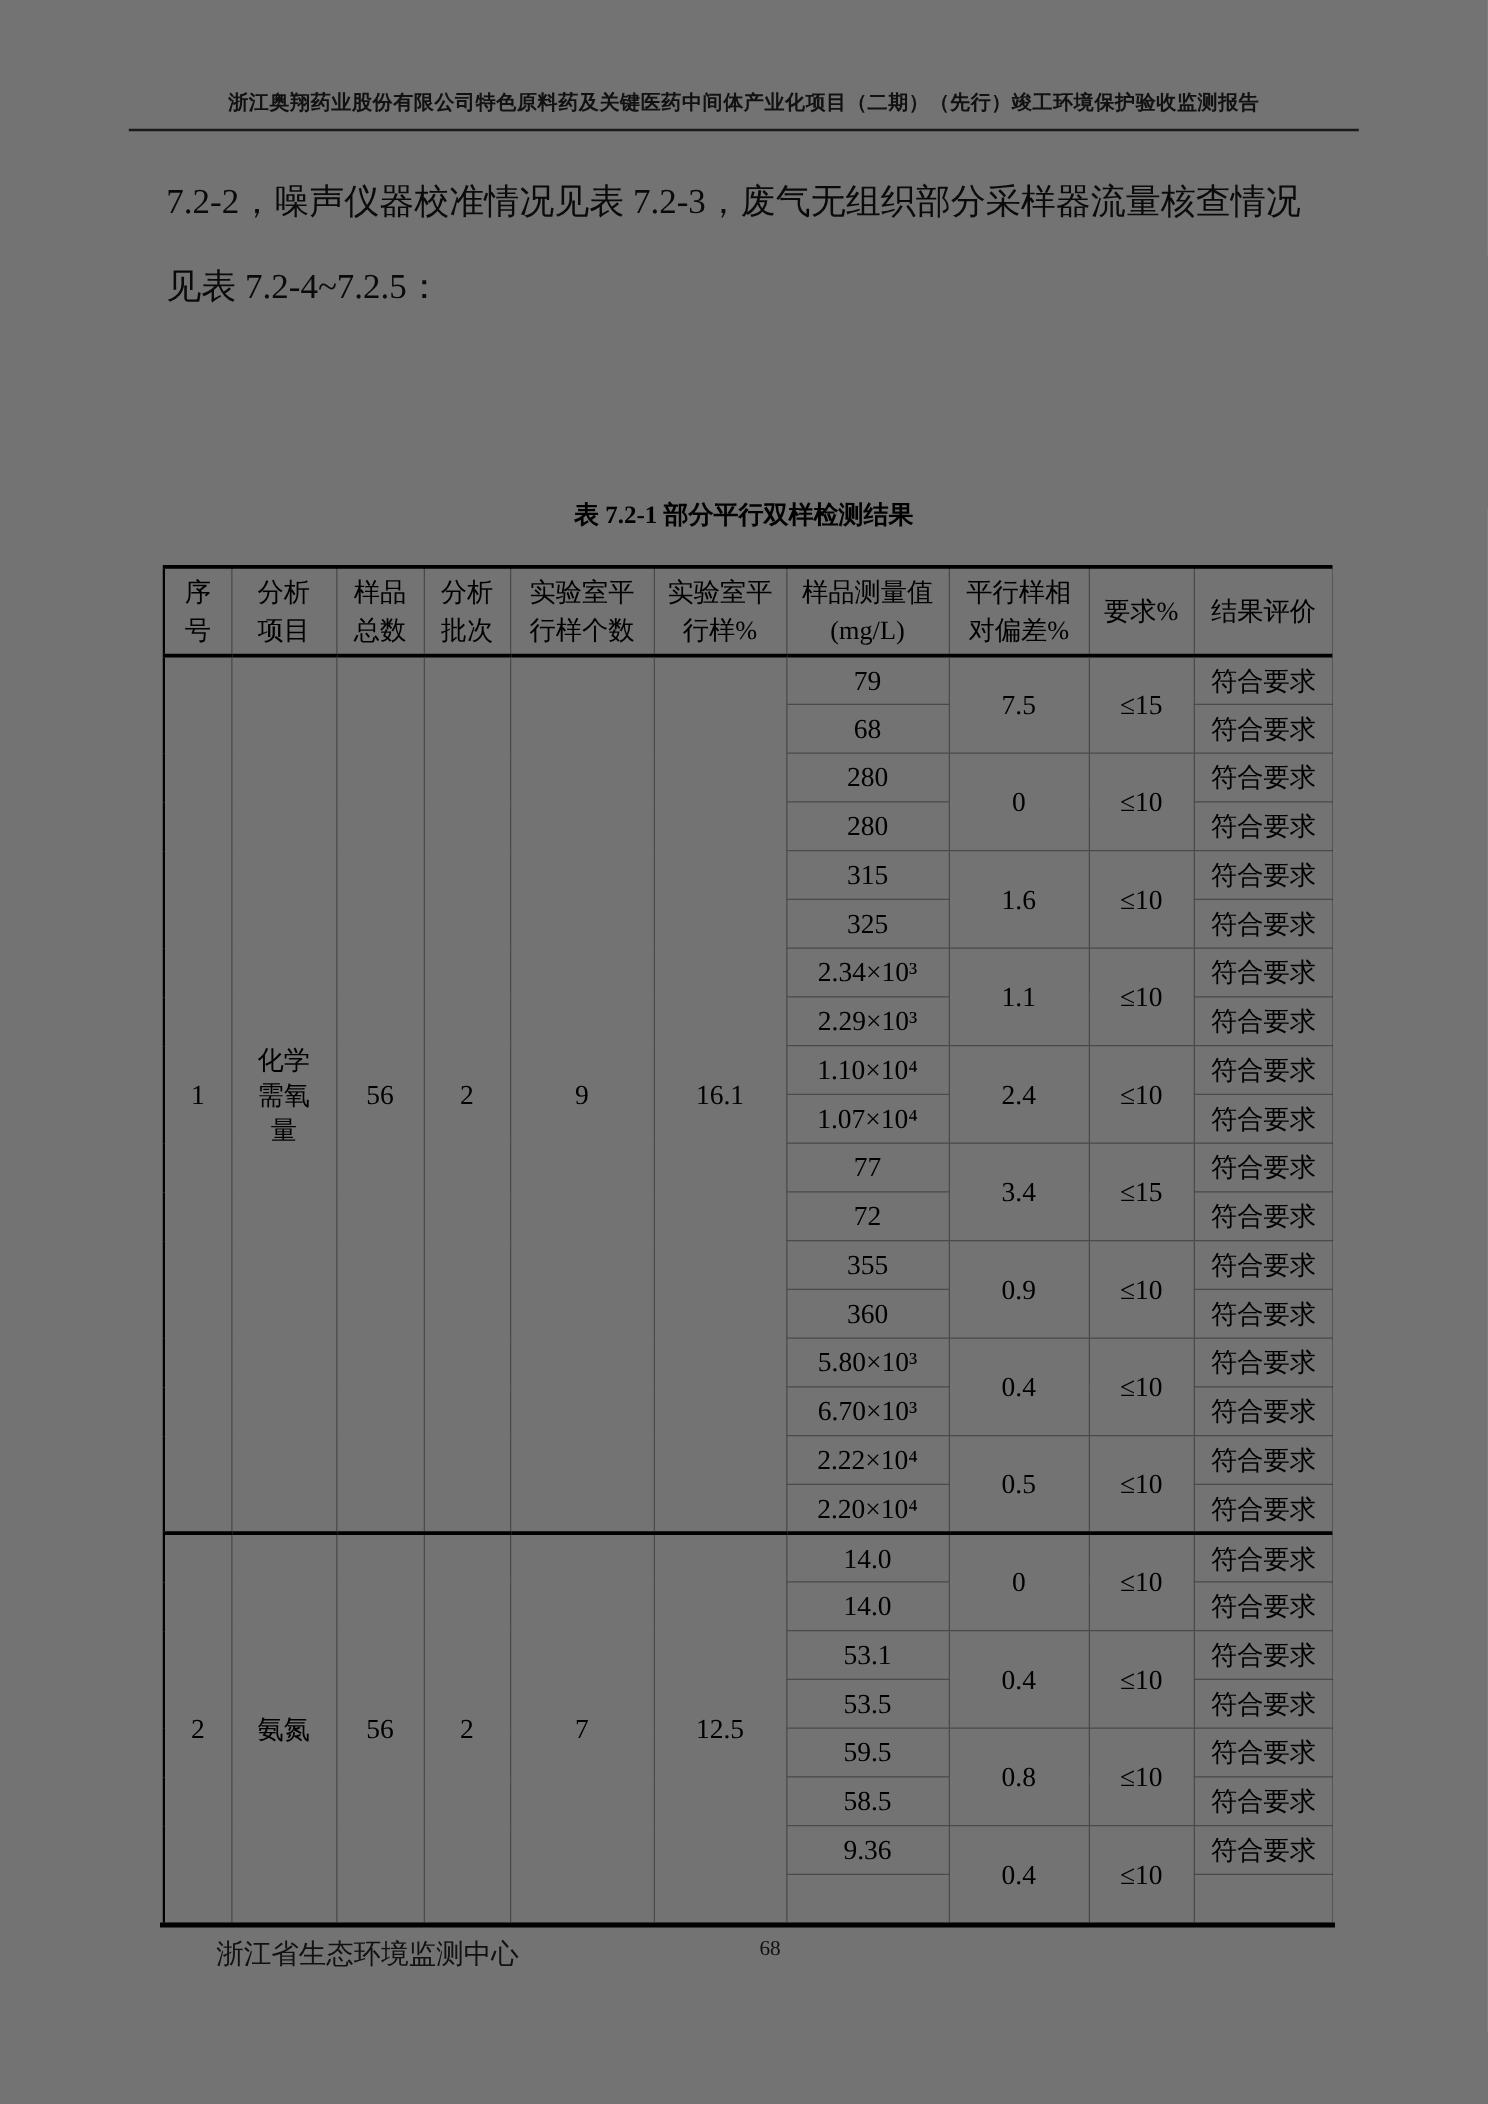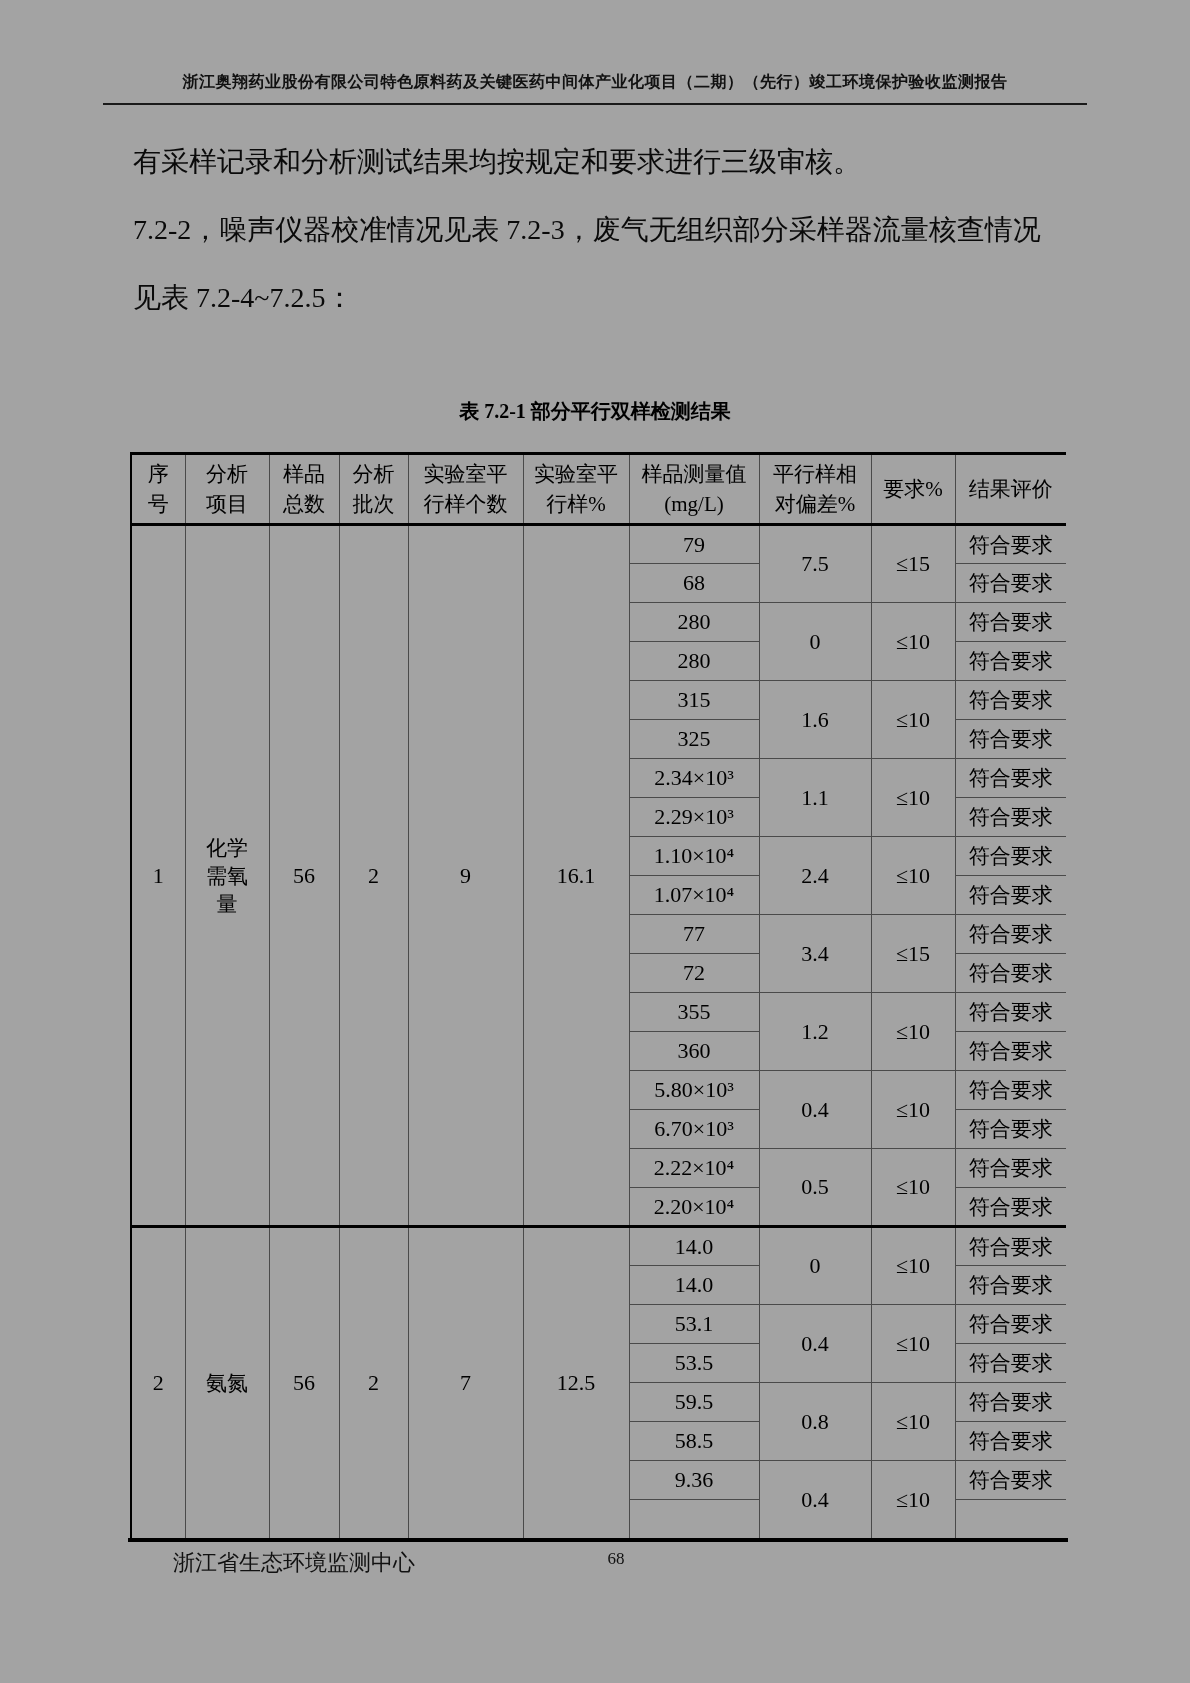--- a/index.html
+++ b/index.html
@@ -1,20 +1,20 @@
 <!DOCTYPE html>
 <html><head>
 <meta charset="utf-8">
 <style>
   html,body{margin:0;padding:0;background:#888;}
   .page{
     position:relative;
     width:1190px;height:1683px;
     margin:0 auto;
-    background:#a3a3a3;
+    background:#737373;
     overflow:hidden;
     font-family:"Liberation Serif","DejaVu Serif",serif;
     color:#000;
   }
   .doc-header{
     position:absolute;top:72px;left:0;right:0;
     text-align:center;
     font-family:"Liberation Sans","DejaVu Sans",sans-serif;
     font-weight:700;
     font-size:16px;
@@ -95,21 +95,20 @@
 </style>
 </head>
 <body>
 
 <div class="page">
 
   <div class="doc-header">浙江奥翔药业股份有限公司特色原料药及关键医药中间体产业化项目（二期）（先行）竣工环境保护验收监测报告</div>
   <div class="header-rule"></div>
 
   <div class="body-text">
-    <div class="body-line">有采样记录和分析测试结果均按规定和要求进行三级审核。</div>
     <div class="body-line">7.2-2，噪声仪器校准情况见表 7.2-3，废气无组织部分采样器流量核查情况</div>
     <div class="body-line">见表 7.2-4~7.2.5：</div>
   </div>
 
   <div class="table-title">表 7.2-1  部分平行双样检测结果</div>
 
   <div class="table-wrap">
     <table class="results">
       <colgroup id="table-colgroup">
           <col style="width: 54px;">
@@ -209,21 +208,21 @@
             <td class="num" rowspan="2">3.4</td>
             <td class="num" rowspan="2">≤15</td>
             <td>符合要求</td>
           </tr>
           <tr class="vrow">
             <td class="num">72</td>
             <td>符合要求</td>
           </tr>
           <tr class="vrow">
             <td class="num">355</td>
-            <td class="num" rowspan="2">1.2</td>
+            <td class="num" rowspan="2">0.9</td>
             <td class="num" rowspan="2">≤10</td>
             <td>符合要求</td>
           </tr>
           <tr class="vrow">
             <td class="num">360</td>
             <td>符合要求</td>
           </tr>
           <tr class="vrow">
             <td class="num">5.80×10³</td>
             <td class="num" rowspan="2">0.4</td>

